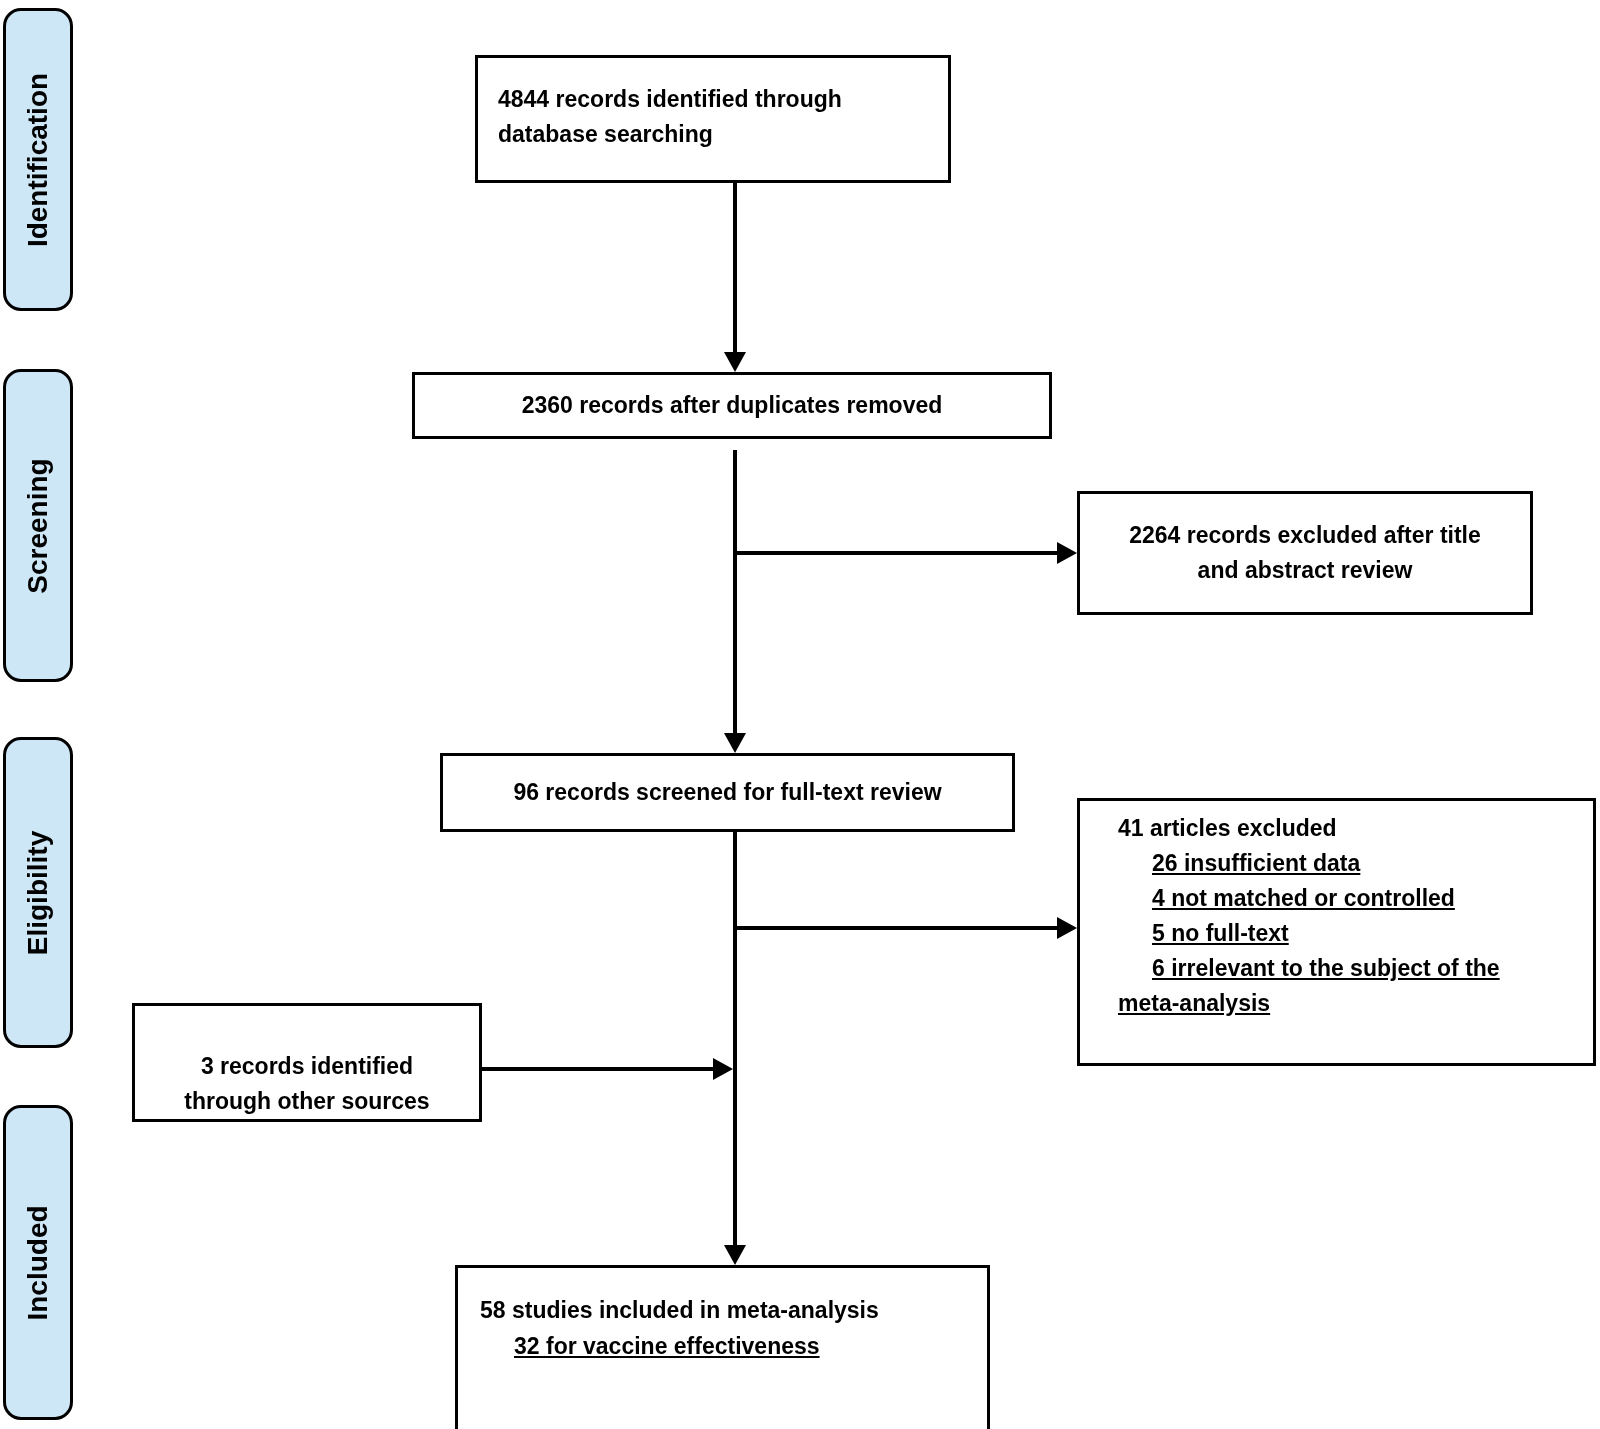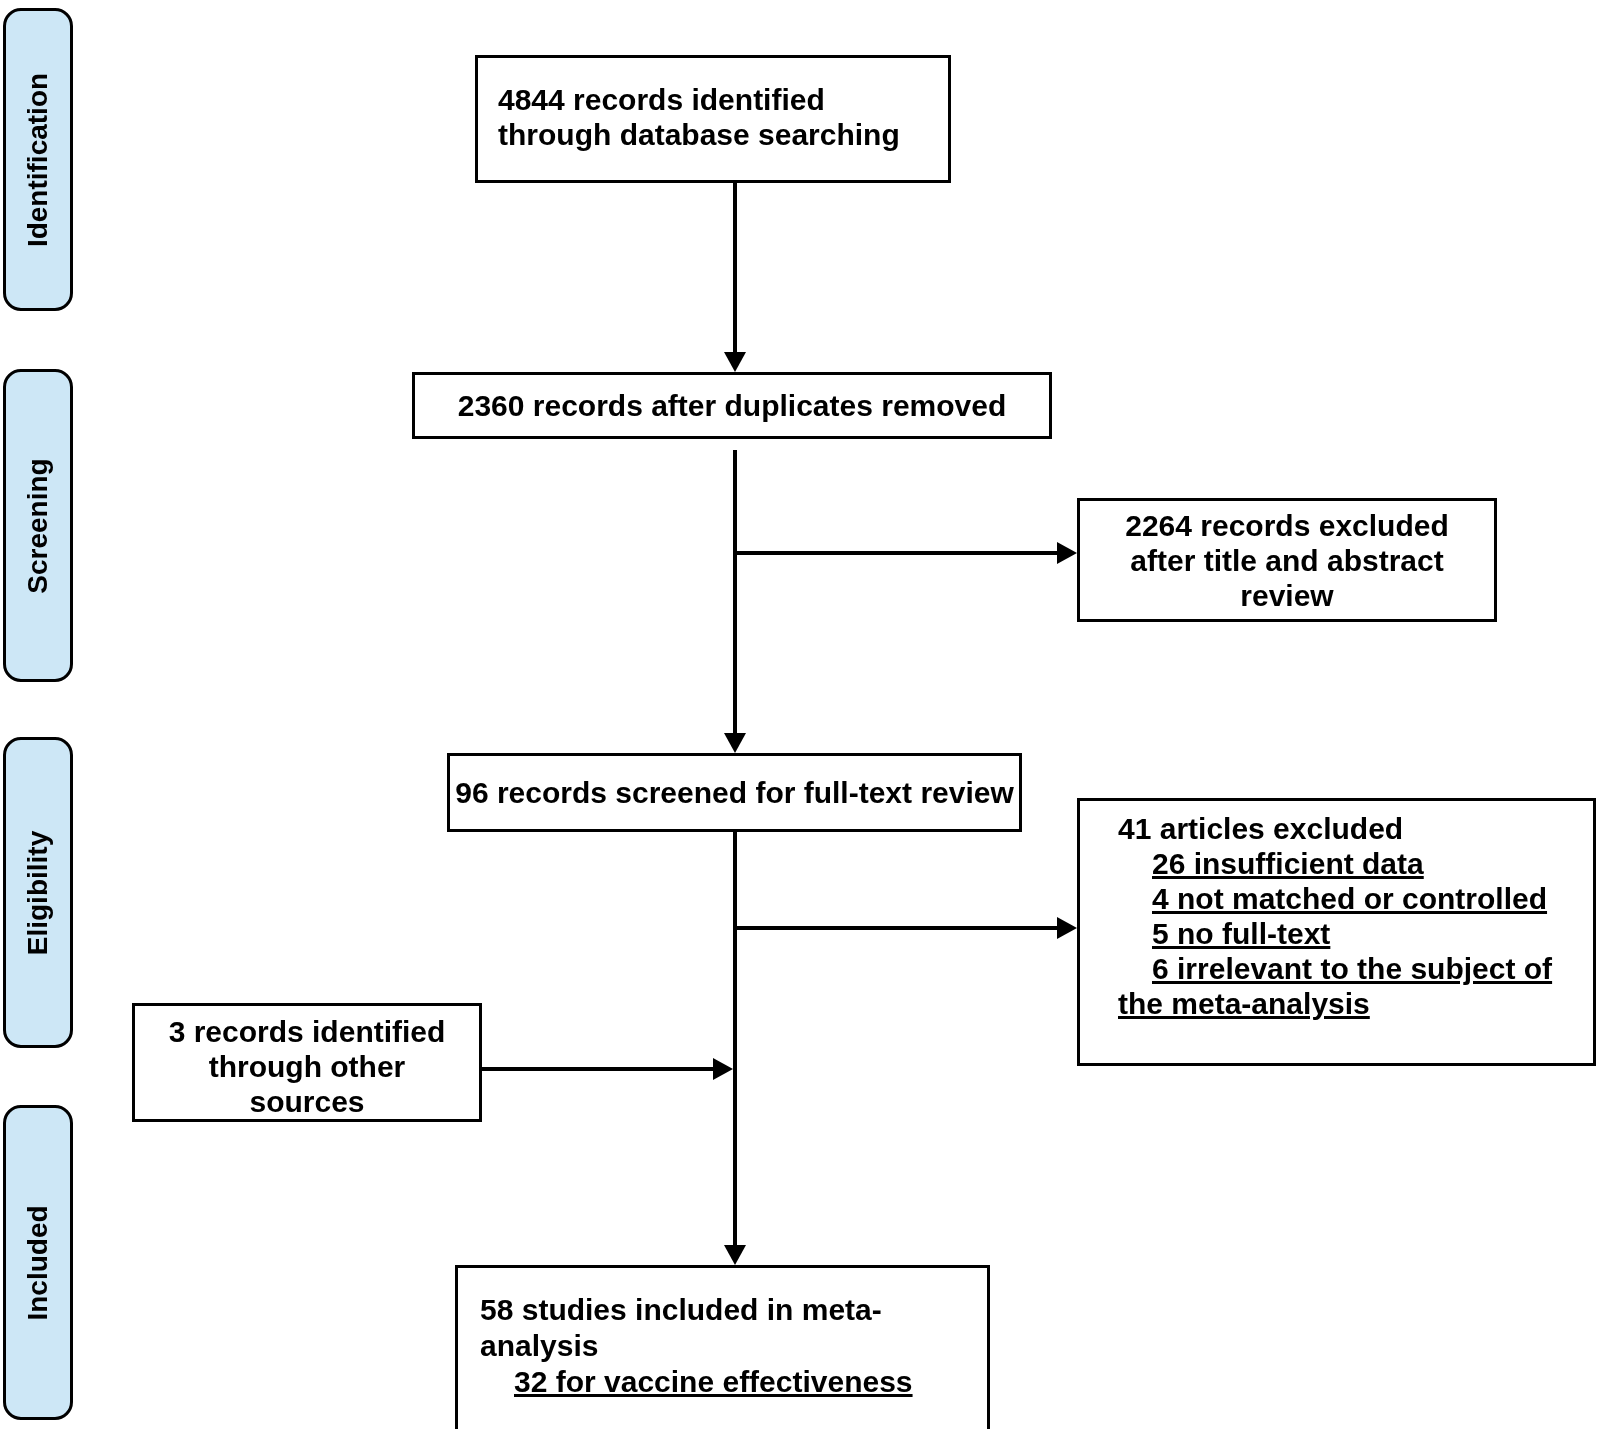--- a/index.html
+++ b/index.html
@@ -20,21 +20,21 @@
   }
   .stage span{
     transform:rotate(-90deg);
     white-space:nowrap;
     font-size:28px;font-weight:700;
   }
   
   .box{
     position:absolute;background:#fff;border:3px solid #000;
     box-sizing:border-box;
-    font-size:30px;font-weight:700;line-height:35px;
+    font-size:23px;font-weight:700;line-height:35px;
   }
   .center{display:flex;align-items:center;justify-content:center;text-align:center;}
   .indent{text-indent:34px;text-decoration:underline;}
   
   .vline,.hline{position:absolute;background:#000;}
   .arrow-down{
     position:absolute;width:0;height:0;
     border-left:11px solid transparent;border-right:11px solid transparent;
     border-top:20px solid #000;
   }
@@ -72,25 +72,25 @@
   <div class="box center" style="left:412px;top:372px;width:640px;height:67px;">
     <div>2360 records after duplicates removed</div>
   </div>
 
   <div class="vline" style="left:733px;top:450px;width:4px;height:284px;"></div>
   <div class="arrow-down" style="left:724px;top:733px;"></div>
 
   <div class="hline" style="left:735px;top:551px;width:324px;height:4px;"></div>
   <div class="arrow-right" style="left:1057px;top:542px;"></div>
 
-  <div class="box center" style="left:1077px;top:491px;width:420px;height:124px;padding:8px 30px;margin-top:7px;">
+  <div class="box center" style="left:1077px;top:491px;width:456px;height:124px;padding:8px 30px;">
     <div>2264 records excluded after title and abstract review</div>
   </div>
 
-  <div class="box center" style="left:440px;top:753px;width:575px;height:79px;margin-left:7px;">
+  <div class="box center" style="left:440px;top:753px;width:575px;height:79px;">
     <div>96 records screened for full-text review</div>
   </div>
 
   <div class="vline" style="left:733px;top:832px;width:4px;height:414px;"></div>
   <div class="arrow-down" style="left:724px;top:1245px;"></div>
 
   <div class="hline" style="left:735px;top:926px;width:324px;height:4px;"></div>
   <div class="arrow-right" style="left:1057px;top:917px;"></div>
 
   <div class="box" style="left:1077px;top:798px;width:519px;height:268px;padding:10px 26px 0 38px;">

